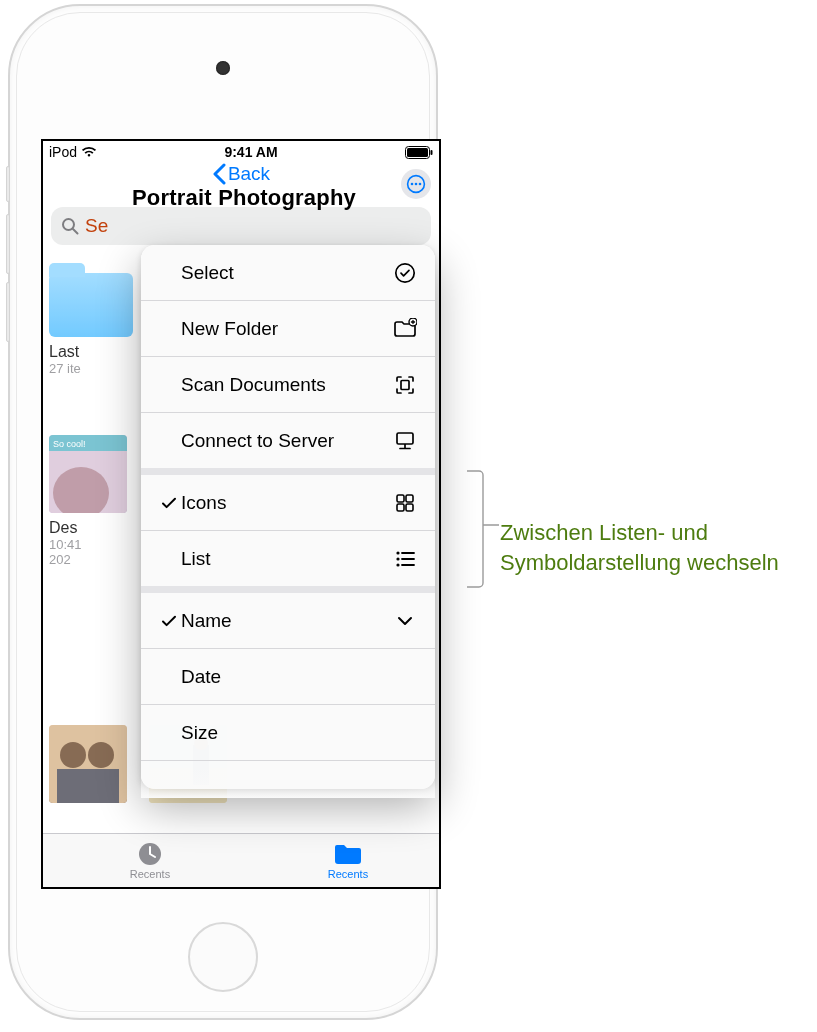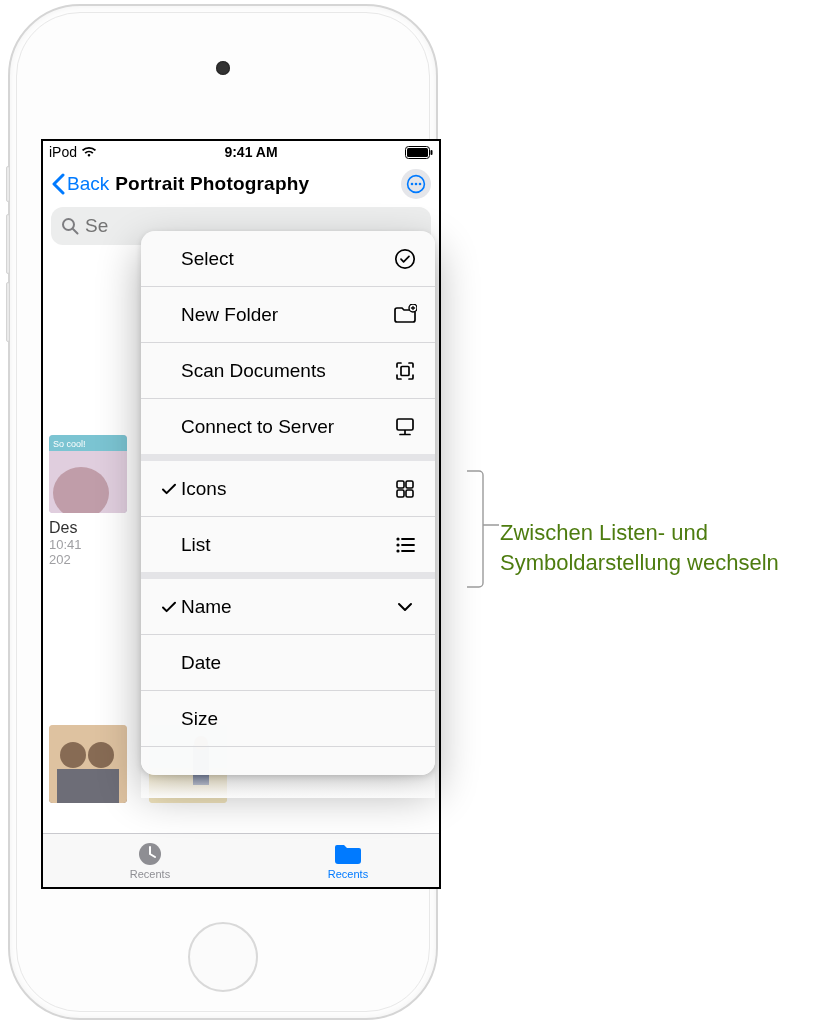--- a/index.html
+++ b/index.html
@@ -65,35 +65,36 @@
       display: flex; align-items: center; justify-content: space-between;
       padding: 0 6px; font-size: 14px; font-weight: 500;
     }
     .status .left, .status .right { display: flex; align-items: center; gap: 4px; }
     .wifi-icon, .battery-icon { display: inline-flex; }
 
     
     .navbar {
       height: 42px; display: flex; align-items: center; padding: 0 8px;
       position: relative;
+      flex-direction: column;
     }
     .back { color: #007aff; font-size: 19px; display: flex; align-items: center; }
-    .title { font-size: 19px; font-weight: 700; margin-left: 6px; letter-spacing: .2px; }
+    .title { font-size: 22px; font-weight: 700; margin-left: 6px; letter-spacing: .2px; }
     .more-btn {
       position: absolute; right: 8px; top: 6px;
       width: 30px; height: 30px; border-radius: 50%;
       background: #e5e6ea; display: flex; align-items: center; justify-content: center;
       color: #007aff;
     }
 
     
     .searchbar {
       margin: 2px 8px 10px; height: 38px; border-radius: 12px;
       background: #eceded; display: flex; align-items: center; padding: 0 10px;
-      color: #737373; font-size: 19px; gap: 6px;
+      color: #c2410c; font-size: 19px; gap: 6px;
     }
 
     
     .content-area {
       position: relative; height: calc(100% - 22px - 42px - 48px - 54px);
       padding: 0 8px;
     }
     .bg-item { position: absolute; filter: blur(0.3px); }
     .folder-ico {
       width: 84px; height: 64px; border-radius: 6px;
@@ -117,21 +118,21 @@
     .thumb svg { position:absolute; }
 
     
     .dim-overlay {
       position:absolute; inset:0; background: rgba(255,255,255,.18);
     }
 
     
     .popup {
       position: absolute;
-      left: 131px; top: 225px;
+      left: 131px; top: 239px;
       width: 294px;
       background: rgba(250,250,250,.98);
       border-radius: 14px;
       box-shadow: 0 18px 44px rgba(0,0,0,.32), 0 2px 6px rgba(0,0,0,.14);
       overflow: hidden;
       font-size: 19px;
     }
     .menu-row {
       display: flex; align-items: center; justify-content: space-between;
       height: 55px; padding: 0 18px;
@@ -222,20 +223,25 @@
 
     <div class="searchbar">
       <svg width="18" height="18" viewBox="0 0 18 18">
           <circle cx="7.5" cy="7.5" r="5.5" fill="none" stroke="#7d7d80" stroke-width="2"></circle>
           <line x1="12" y1="12" x2="16.5" y2="16.5" stroke="#7d7d80" stroke-width="2" stroke-linecap="round"></line>
         </svg>
       <span>Se</span>
     </div>
 
     <div class="content-area">
+      <div class="bg-item" style="left:6px; top:18px;">
+        <div class="folder-ico"></div>
+        <div class="bg-label">Last</div>
+        <div class="bg-sub">27 ite</div>
+      </div>
 
       <div class="bg-item" style="left:6px; top:180px;">
         <div class="thumb">
           <svg width="78" height="78">
             <rect width="78" height="16" fill="#5fb8c8"></rect>
             <text x="4" y="12" font-size="9" fill="#fff">So cool!</text>
             <rect y="16" width="78" height="62" fill="#d9c4d7"></rect>
             <ellipse cx="32" cy="58" rx="28" ry="26" fill="#b38896"></ellipse>
           </svg>
         </div>

